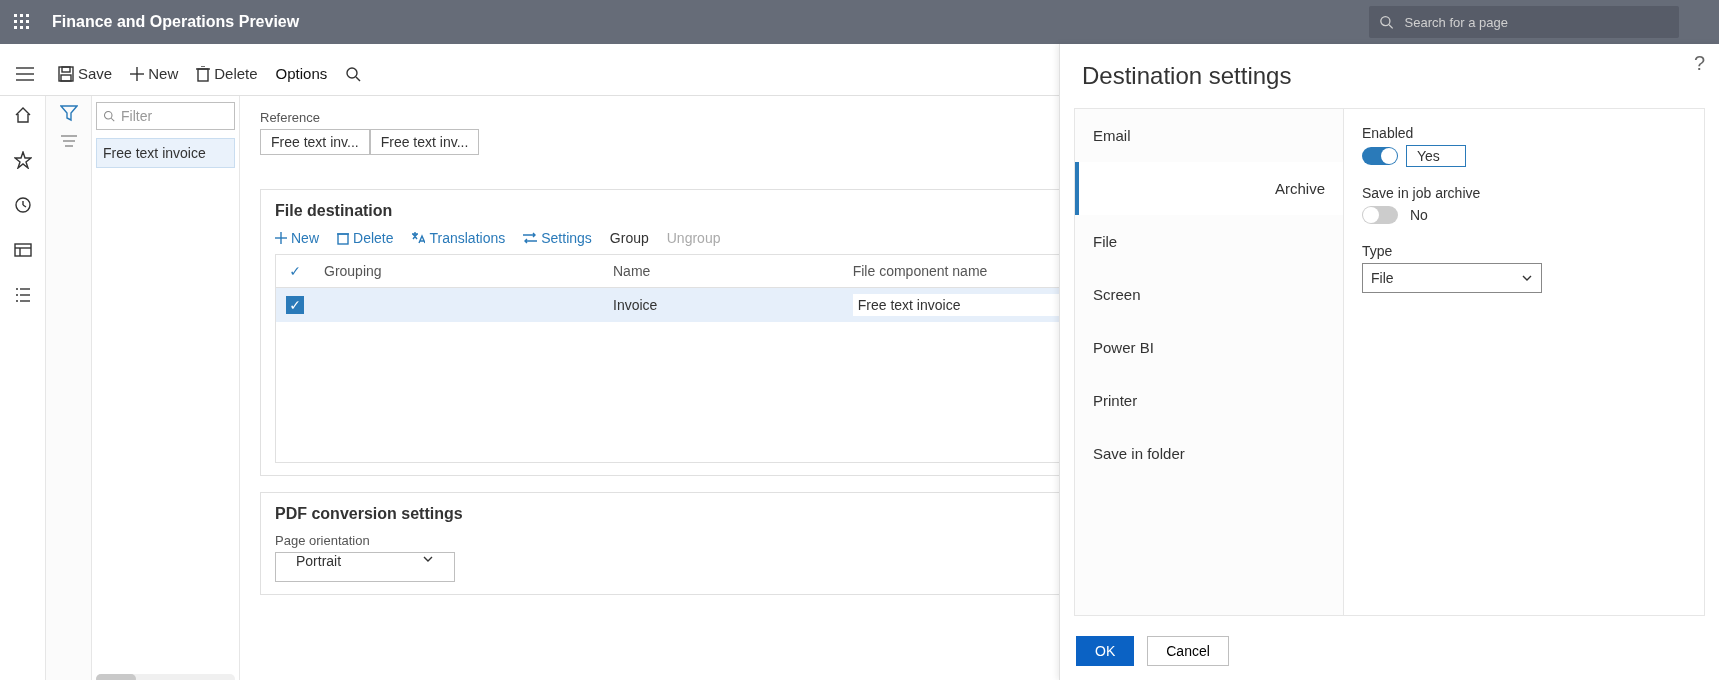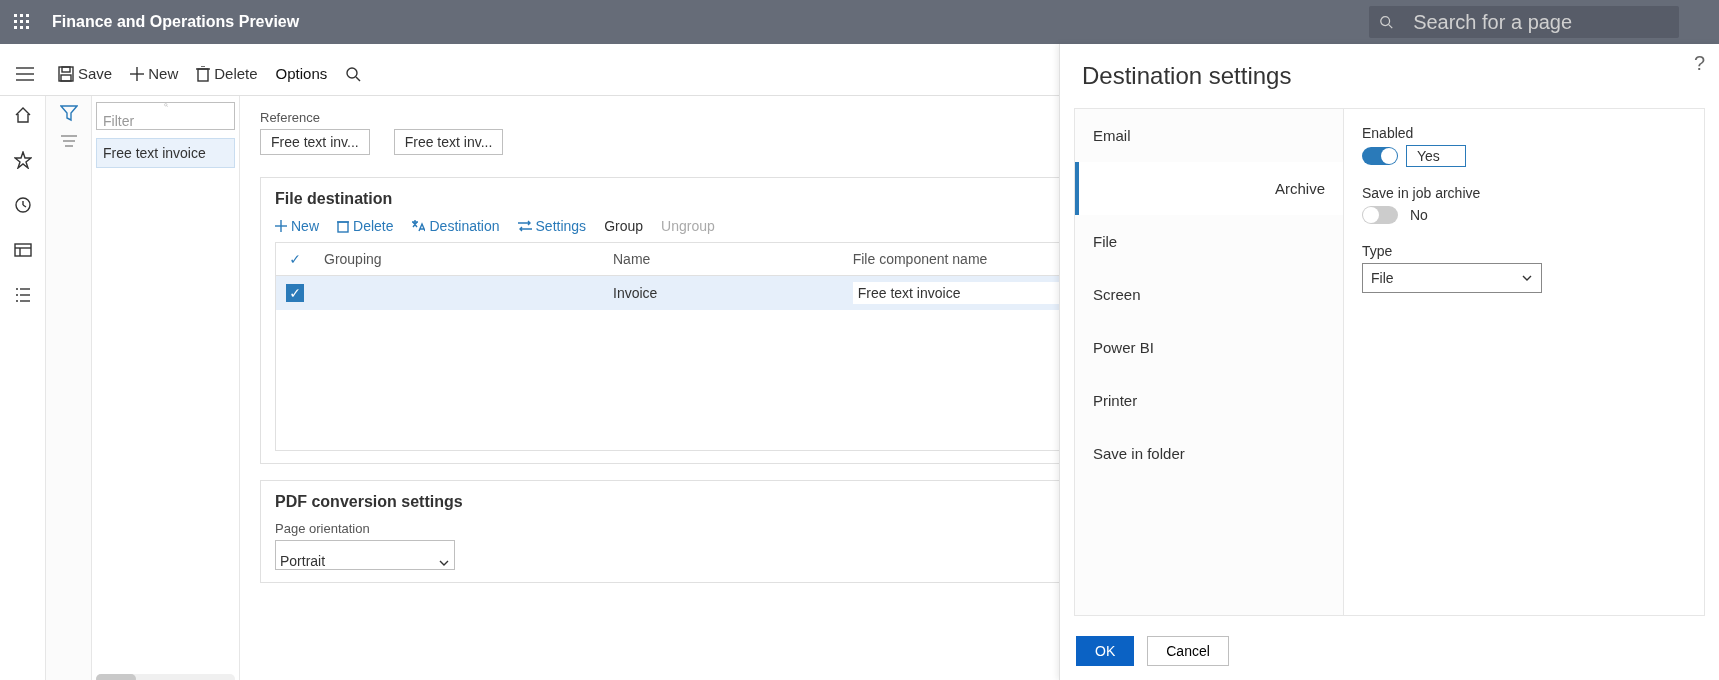--- a/index.html
+++ b/index.html
@@ -4,21 +4,21 @@
 <style>
   * { box-sizing: border-box; margin: 0; padding: 0; font-family: "Segoe UI", Arial, sans-serif; }
   body { background: #fff; font-size: 14px; color: #333; overflow: hidden; }
 
   
   .topbar { height: 44px; background: #666c78; display: flex; align-items: center; color: #fff; }
   .waffle { width: 44px; height: 44px; display: flex; align-items: center; justify-content: center; }
   .app-title { font-size: 16px; font-weight: 600; margin-left: 8px; }
   .search-wrap { margin-left: auto; margin-right: 40px; }
   .search-box { display: flex; align-items: center; background: #575c68; border-radius: 2px; height: 32px; width: 310px; padding: 0 10px; color: #d0d0d0; }
-  .search-box input { background: transparent; border: none; outline: none; color: #7dd3fc; font-size: 20px; margin-left: 20px; width: 100%; }
+  .search-box input { background: transparent; border: none; outline: none; color: #7dd3fc; font-size: 13px; margin-left: 11px; width: 100%; }
   .search-box input::placeholder { color: #d0d0d0; }
 
   
   .cmdbar { height: 44px; border-bottom: 1px solid #e0e0e0; display: flex; align-items: center; padding: 0 10px; gap: 18px; margin-top: 8px; }
   .cmdbar .hamburger { width: 30px; display:flex; justify-content:center; }
   .cmd { display: flex; align-items: center; gap: 4px; color: #333; cursor: pointer; font-size: 15px; }
   .cmd.active { font-weight: 400; color: #111; }
 
   
   .main { display: flex; height: calc(100vh - 88px); position: relative; }
@@ -26,32 +26,32 @@
   
   .iconrail { width: 46px; border-right: 1px solid #e6e6e6; display: flex; flex-direction: column; align-items: center; padding-top: 10px; gap: 24px; }
 
   
   .filterrail { width: 46px; border-right: 1px solid #e6e6e6; display:flex; flex-direction:column; align-items:center; padding-top:8px; background:#fbfbfb; }
   .filterrail .funnel { color:#2a7ab9; }
   .filterrail .active-ind { margin-top:6px; width:24px; height:20px; display:flex; align-items:center; justify-content:center; color:#888; }
 
   
   .listpanel { width: 148px; border-right: 1px solid #e6e6e6; padding: 6px 4px; background:#fff; position:relative; }
-  .listpanel .filterbox { display:flex; align-items:center; border:1px solid #bfbfbf; height:28px; padding:0 6px; color:#888; gap:6px;flex-direction:column; }
+  .listpanel .filterbox { display:flex; align-items:center; border:1px solid #bfbfbf; height:28px; padding:0 6px; color:#888; gap:6px; }
   .listpanel .filterbox input { border:none; outline:none; width:100%; font-size:14px; }
   .listpanel .filterbox input::placeholder { color:#999; }
   .listitem { margin-top:8px; padding:6px 6px; background:#eaf2fb; border:1px solid #c9ddf0; color:#333; font-size:14px; }
   .hscroll-track { position:absolute; bottom:4px; left:4px; right:4px; height:10px; background:#f0f0f0; border-radius:5px; }
   .hscroll-thumb { position:absolute; bottom:4px; left:4px; width:40px; height:10px; background:#c9c9c9; border-radius:5px; }
 
   
   .content { flex:1; padding: 14px 20px; overflow:auto; position:relative; }
   .content h1 { font-size: 18px; font-weight: 400; color:#333; margin-bottom: 12px; }
   .fieldlabel { font-size: 13px; color:#555; margin-bottom:4px; }
-  .pillrow { display:flex; gap:24px; margin-bottom:22px; }
+  .pillrow { display:flex; gap:0; margin-bottom:34px; }
   .pill { border:1px solid #bfbfbf; padding:4px 10px; font-size:14px; background:#fff; max-width:115px; overflow:hidden; white-space:nowrap; text-overflow:ellipsis; }
 
   .card { border:1px solid #e0e0e0; padding: 12px 14px; margin-bottom:16px; background:#fff; }
   .card h2 { font-size:16px; font-weight:600; margin-bottom:10px; }
 
   .toolbar { display:flex; gap:18px; align-items:center; margin-bottom:8px; flex-wrap:wrap; }
   .tbtn { display:flex; align-items:center; gap:4px; color:#2a7ab9; font-size:14px; cursor:pointer; }
   .tbtn.dark { color:#333; }
   .tbtn.disabled { color:#aaa; cursor:default; }
 
@@ -62,21 +62,21 @@
   tr.selected td { background:#e6effa; }
   .chk { width:18px; height:18px; display:inline-flex; align-items:center; justify-content:center; }
   .chk.on { background:#2a7ab9; color:#fff; }
   .th-chk { color:#2a7ab9; }
 
   .cellselect { display:flex; align-items:center; justify-content:space-between; border:1px solid transparent; padding:2px 4px; }
   tr.selected .cellselect { background:#fff; }
 
   .grid-body-pad { height:140px; }
 
-  .selectbox { display:flex; align-items:flex-end; justify-content:space-between; border:1px solid #bfbfbf; height:30px; padding:0 4px; width:180px; background:#fff; }
+  .selectbox { display:flex; align-items:flex-start; justify-content:space-between; border:1px solid #bfbfbf; height:30px; padding:0 20px; width:180px; background:#fff; }
 
   
   .sidepanel { position:absolute; top:44px; right:0; bottom:0; width:660px; background:#fff; border-left:1px solid #e0e0e0; box-shadow:-2px 0 6px rgba(0,0,0,0.08); display:flex; flex-direction:column; }
   .sidepanel .sp-head { padding:18px 22px 8px; }
   .sidepanel h1 { font-size:24px; font-weight:400; }
   .sp-help { position:absolute; top:8px; right:14px; font-size:20px; color:#666; }
   .sp-body { flex:1; display:flex; padding: 10px 14px; gap:0; }
   .sp-tabs { width:270px; border:1px solid #e6e6e6; background:#fcfcfc; }
   .sp-tab { padding:18px 18px; font-size:15px; color:#333; cursor:pointer; }
   .sp-tab.active { background:#fff; border-left:4px solid #2a7ab9; padding-left:14px; font-weight:400;text-align:right; }
@@ -250,21 +250,21 @@
           <svg width="12" height="14" viewBox="0 0 12 14">
               <rect x="1" y="3" width="10" height="10"></rect>
               <line x1="0" y1="3" x2="12" y2="3"></line>
             </svg>
           <span>Delete</span>
         </div>
         <div class="tbtn">
           <svg width="14" height="14" viewBox="0 0 14 14">
               <path d="M1 3 H7 M4 1 V3 M2 8 L6 3 M6 8 L2 3 M8 12 L11 5 L14 12 M9 10 H13"></path>
             </svg>
-          <span>Destination</span>
+          <span>Translations</span>
         </div>
         <div class="tbtn">
           <svg width="14" height="12" viewBox="0 0 14 12">
               <path d="M0 3 H12 M10 1 L12 3 L10 5 M14 9 H2 M4 7 L2 9 L4 11"></path>
             </svg>
           <span>Settings</span>
         </div>
         <div class="tbtn dark">
           <span>Group</span>
         </div>

